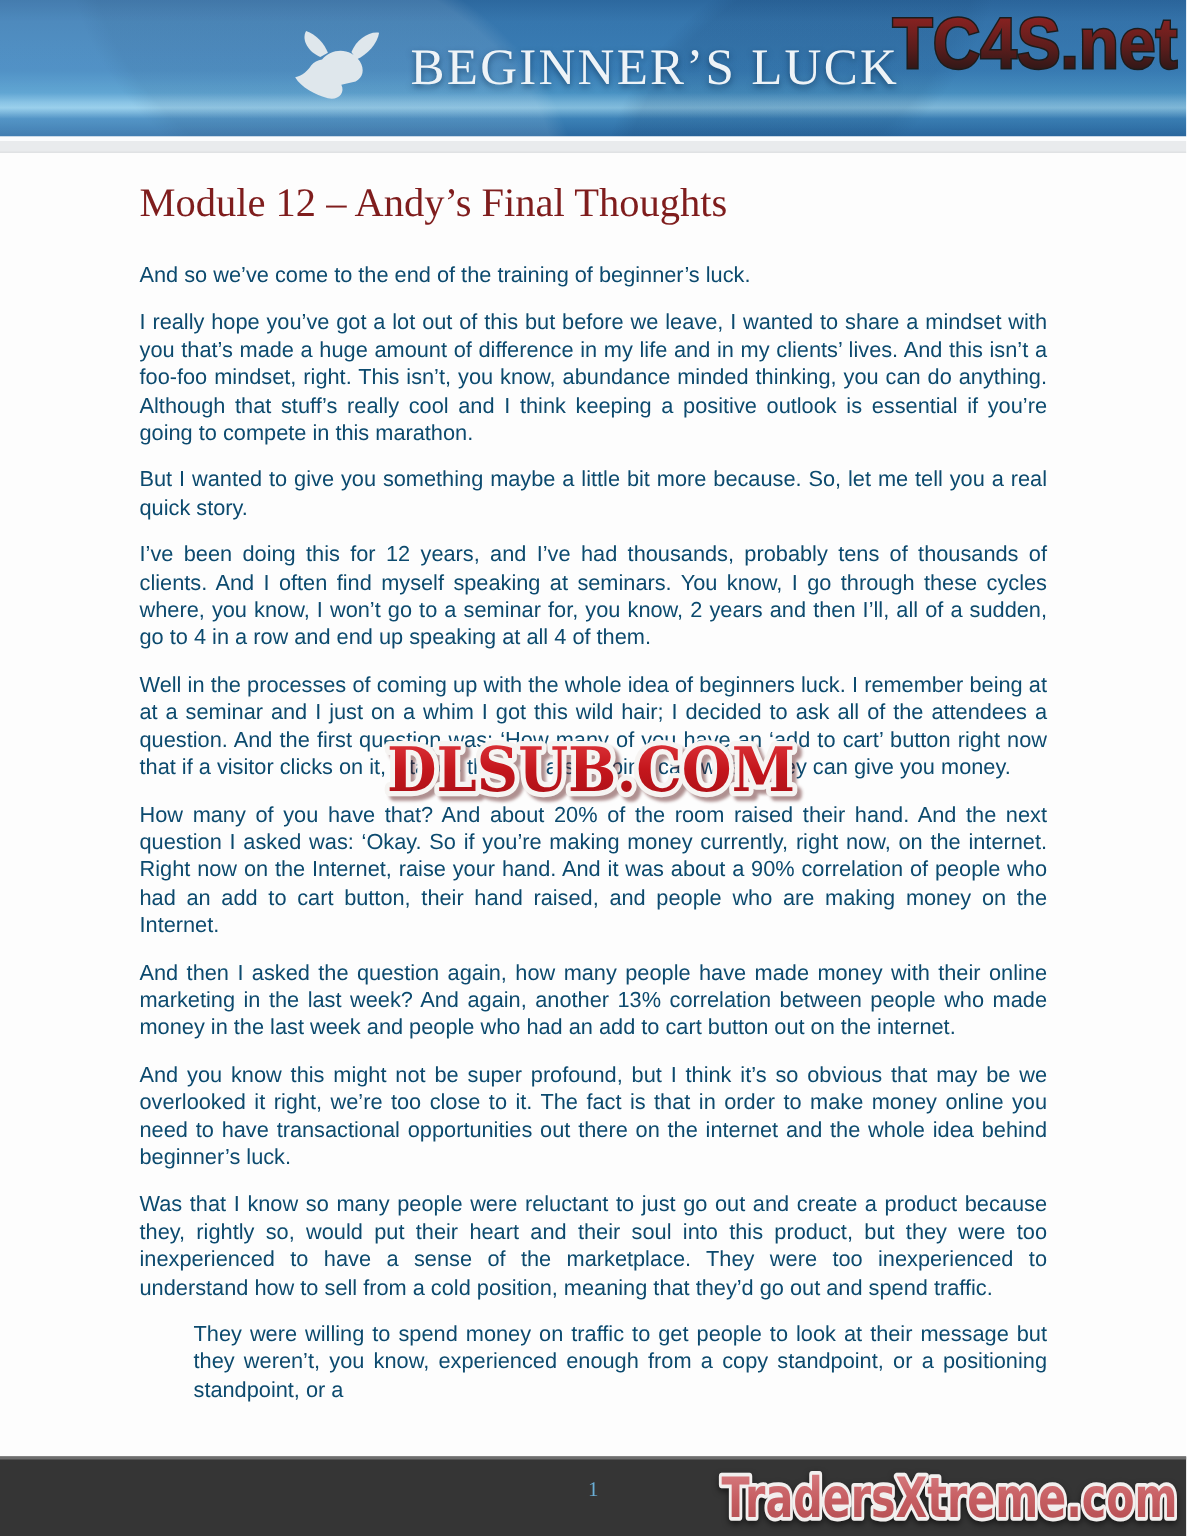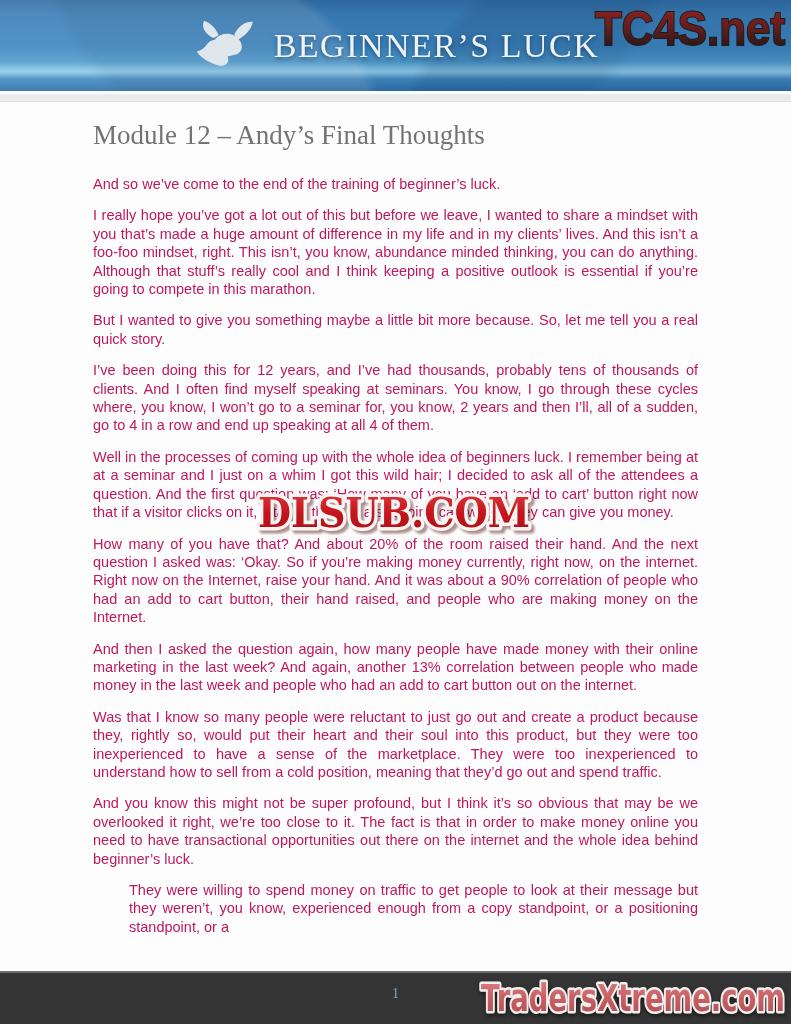--- a/index.html
+++ b/index.html
@@ -33,24 +33,24 @@
   
   .tc4s{position:absolute;top:0;right:2px;overflow:visible;}
   .tc4s text{
     font-family:"Liberation Sans",sans-serif;font-weight:bold;font-size:48px;
     paint-order:stroke;stroke:#1c1c1c;stroke-width:2px;
   }
   
   .content{position:absolute;left:93px;top:118px;width:605px;}
   .doc-title{
     font-family:"Liberation Serif",serif;font-weight:normal;
-    font-size:27px;line-height:34px;color:#737373;margin:0 0 23px 0;
+    font-size:27px;line-height:34px;color:#7f1d1d;margin:0 0 23px 0;
   }
   .content p{
-    font-size:14.5px;line-height:18.4px;color:#be185d;
+    font-size:14.5px;line-height:18.4px;color:#0c4a6e;
     text-align:justify;margin:0 0 13px 0;
   }
   .content p.lastcut{margin-bottom:0;margin-left:36px;}
   
   .dlsub{position:absolute;left:252px;top:483px;overflow:visible;
     filter:drop-shadow(3px 3px 1px rgba(80,10,10,0.45));}
   .dlsub text{
     font-family:"DejaVu Serif","Liberation Serif",serif;font-weight:bold;font-size:41px;
     paint-order:stroke;stroke:#f6f4f2;stroke-width:7px;stroke-linejoin:round;
   }
@@ -103,22 +103,22 @@
 
   <div class="content">
     <h1 class="doc-title">Module 12 – Andy’s Final Thoughts</h1>
     <p>And so we’ve come to the end of the training of beginner’s luck.</p>
     <p>I really hope you’ve got a lot out of this but before we leave, I wanted to share a mindset with you that’s made a huge amount of difference in my life and in my clients’ lives. And this isn’t a foo-foo mindset, right. This isn’t, you know, abundance minded thinking, you can do anything. Although that stuff’s really cool and I think keeping a positive outlook is essential if you’re going to compete in this marathon.</p>
     <p>But I wanted to give you something maybe a little bit more because. So, let me tell you a real quick story.</p>
     <p>I’ve been doing this for 12 years, and I’ve had thousands, probably tens of thousands of clients. And I often find myself speaking at seminars. You know, I go through these cycles where, you know, I won’t go to a seminar for, you know, 2 years and then I’ll, all of a sudden, go to 4 in a row and end up speaking at all 4 of them.</p>
     <p>Well in the processes of coming up with the whole idea of beginners luck. I remember being at at a seminar and I just on a whim I got this wild hair; I decided to ask all of the attendees a question. And the first question was: ‘How many of you have an ‘add to cart’ button right now that if a visitor clicks on it, it takes them to a shopping cart where they can give you money.</p>
     <p>How many of you have that? And about 20% of the room raised their hand. And the next question I asked was: ‘Okay. So if you’re making money currently, right now, on the internet. Right now on the Internet, raise your hand. And it was about a 90% correlation of people who had an add to cart button, their hand raised, and people who are making money on the Internet.</p>
     <p>And then I asked the question again, how many people have made money with their online marketing in the last week? And again, another 13% correlation between people who made money in the last week and people who had an add to cart button out on the internet.</p>
+    <p>And you know this might not be super profound, but I think it’s so obvious that may be we overlooked it right, we’re too close to it. The fact is that in order to make money online you need to have transactional opportunities out there on the internet and the whole idea behind beginner’s luck.</p>
     <p>Was that I know so many people were reluctant to just go out and create a product because they, rightly so, would put their heart and their soul into this product, but they were too inexperienced to have a sense of the marketplace. They were too inexperienced to understand how to sell from a cold position, meaning that they’d go out and spend traffic.</p>
-    <p>And you know this might not be super profound, but I think it’s so obvious that may be we overlooked it right, we’re too close to it. The fact is that in order to make money online you need to have transactional opportunities out there on the internet and the whole idea behind beginner’s luck.</p>
     <p class="lastcut">They were willing to spend money on traffic to get people to look at their message but they weren’t, you know, experienced enough from a copy standpoint, or a positioning standpoint, or a</p>
   </div>
 
   <svg class="dlsub" width="286" height="58">
     <defs>
       <linearGradient id="dlgrad" x1="0" y1="0" x2="0" y2="1">
         <stop offset="0" stop-color="#e23a40"></stop>
         <stop offset="0.5" stop-color="#c4161c"></stop>
         <stop offset="1" stop-color="#a60f16"></stop>
       </linearGradient>

